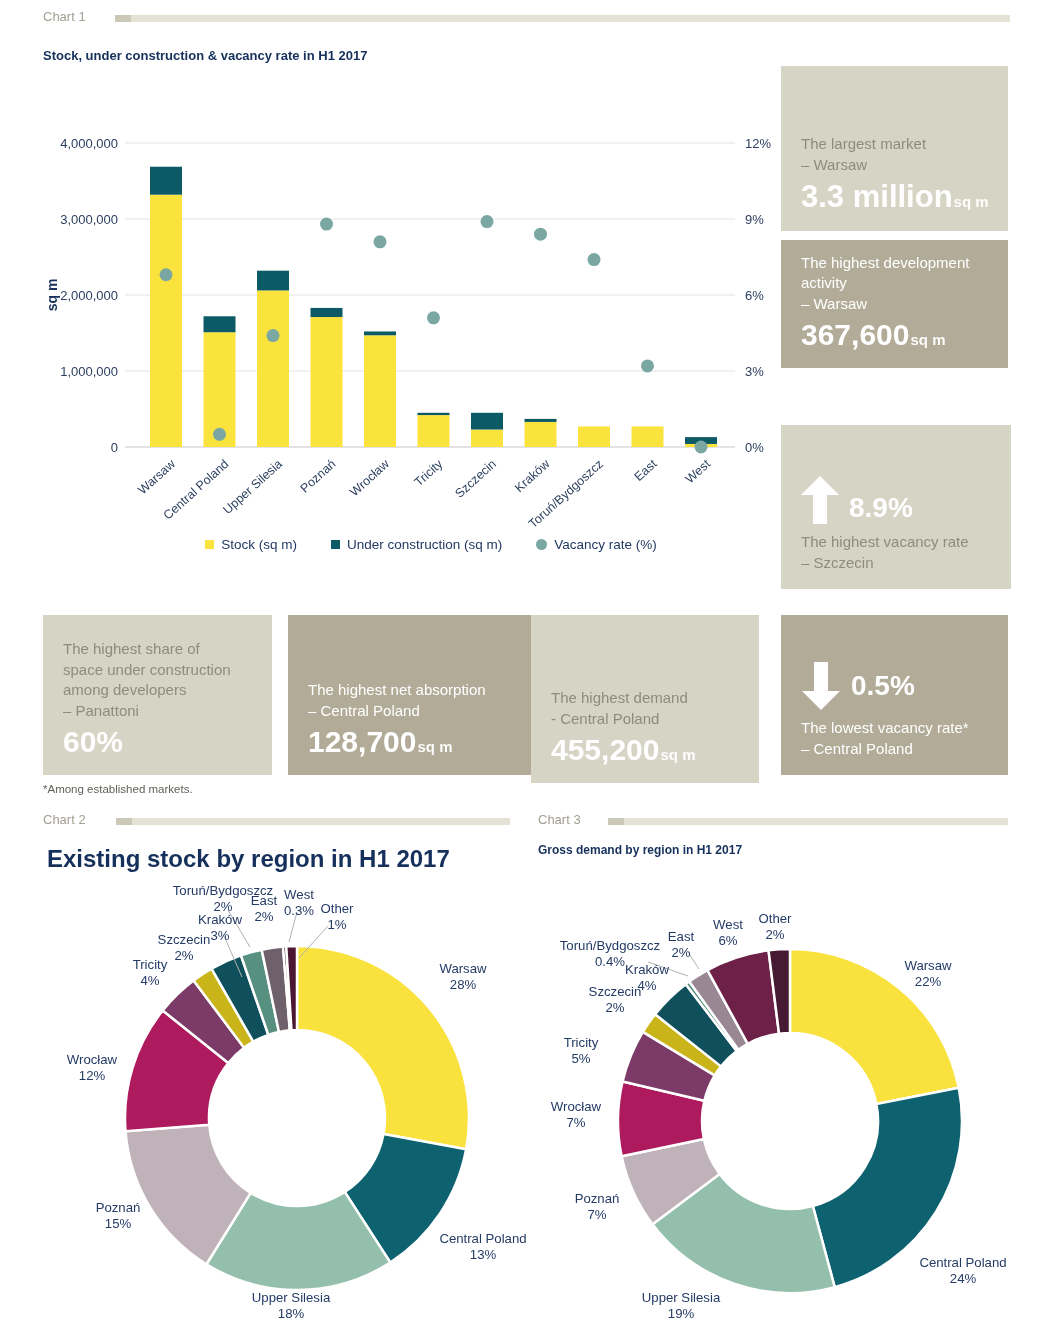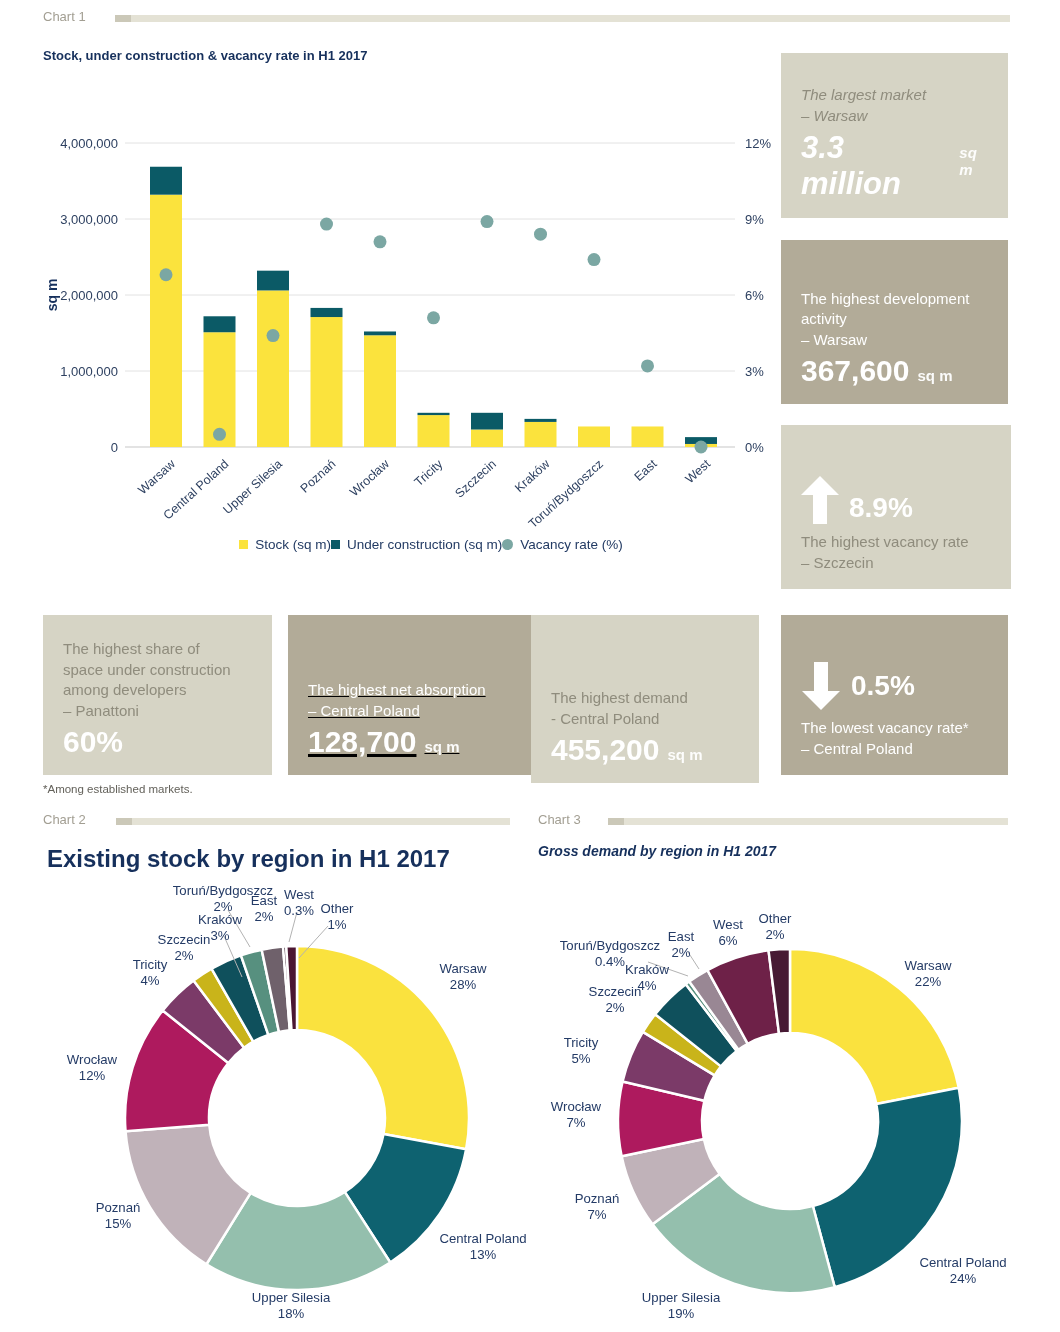--- a/index.html
+++ b/index.html
@@ -4,35 +4,35 @@
 <style>
   html,body{margin:0;padding:0;background:#ffffff;}
   #page{position:relative;width:1060px;height:1332px;background:#ffffff;overflow:hidden;
         font-family:"Liberation Sans",sans-serif;}
   .section-label{position:absolute;font-size:13px;color:#a29e92;}
   .rule{position:absolute;height:7px;background:#e4e2d5;}
   .rule::before{content:"";position:absolute;left:0;top:0;width:16px;height:7px;background:#cbc8b8;}
   .chart-title{position:absolute;font-weight:bold;color:#16305c;}
   #title1{left:43px;top:48px;font-size:13px;}
   #title2{left:47px;top:845px;font-size:24px;}
-  #title3{left:538px;top:843px;font-size:14px;font-style:italic;}
+  #title3{left:538px;top:843px;font-size:12px;}
   svg{position:absolute;}
   
-  #legend{position:absolute;left:125px;top:537px;width:612px;display:flex;justify-content:center;align-items:center;}
+  #legend{position:absolute;left:125px;top:537px;width:612px;display:flex;justify-content:center;gap:34px;align-items:center;}
   .legend-item{display:flex;align-items:center;gap:7px;font-size:13.5px;color:#223a63;}
   .legend-swatch{width:9px;height:9px;display:inline-block;}
   .legend-swatch.round{width:11px;height:11px;border-radius:50%;}
   
   .box{position:absolute;display:flex;flex-direction:column;justify-content:flex-end;
        padding:16px 14px 16px 20px;box-sizing:border-box;}
   .box.light{background:#d6d4c5;}
   .box.dark{background:#b2ab98;}
   .box .lines span{display:block;font-size:15px;line-height:20.5px;color:#8f8c7d;}
   .box.dark .lines span{color:#ffffff;}
-  .big-row{display:flex;align-items:baseline;gap:8px;margin-top:4px;}
+  .big-row{display:flex;align-items:baseline;gap:1px;margin-top:4px;}
   .big{font-size:30px;font-weight:bold;color:#ffffff;letter-spacing:0;}
   .unit{font-size:15px;font-weight:bold;color:rgba(255,255,255,0.95);}
   .arrow-row{display:flex;align-items:flex-end;gap:10px;margin-bottom:8px;}
   .arrow-row .big{font-size:28px;}
   .footnote{position:absolute;left:43px;top:783px;font-size:11.5px;color:#63615a;}
 </style>
 </head>
 <body>
 
 <div id="page">
@@ -110,32 +110,32 @@
     <div class="legend-item">
       <span class="legend-swatch" style="background: rgb(11, 90, 102);"></span>
       <span>Under construction (sq m)</span>
     </div>
     <div class="legend-item">
       <span class="legend-swatch round" style="background: rgb(123, 167, 163);"></span>
       <span>Vacancy rate (%)</span>
     </div>
   </div>
 
-  <div class="box light" style="left:781px;top:53px;width:227px;height:165px;font-style:italic;">
+  <div class="box light" style="left:781px;top:66px;width:227px;height:165px;">
     <div class="lines">
       <span>The largest market</span>
       <span>– Warsaw</span>
     </div>
     <div class="big-row">
       <span class="big" style="font-size:31px;">3.3 million</span>
       <span class="unit">sq m</span>
     </div>
   </div>
 
-  <div class="box dark" style="left:781px;top:240px;width:227px;height:164px;">
+  <div class="box dark" style="left:781px;top:240px;width:227px;height:128px;">
     <div class="lines">
       <span>The highest development</span>
       <span>activity</span>
       <span>– Warsaw</span>
     </div>
     <div class="big-row">
       <span class="big">367,600</span>
       <span class="unit">sq m</span>
     </div>
   </div>
@@ -158,21 +158,21 @@
       <span>The highest share of</span>
       <span>space under construction</span>
       <span>among developers</span>
       <span>– Panattoni</span>
     </div>
     <div class="big-row">
       <span class="big">60%</span>
     </div>
   </div>
 
-  <div class="box dark" style="left:288px;top:615px;width:268px;height:160px;text-decoration:underline;">
+  <div class="box dark" style="left:288px;top:615px;width:268px;height:160px;">
     <div class="lines">
       <span>The highest net absorption</span>
       <span>– Central Poland</span>
     </div>
     <div class="big-row">
       <span class="big">128,700</span>
       <span class="unit">sq m</span>
     </div>
   </div>
 

